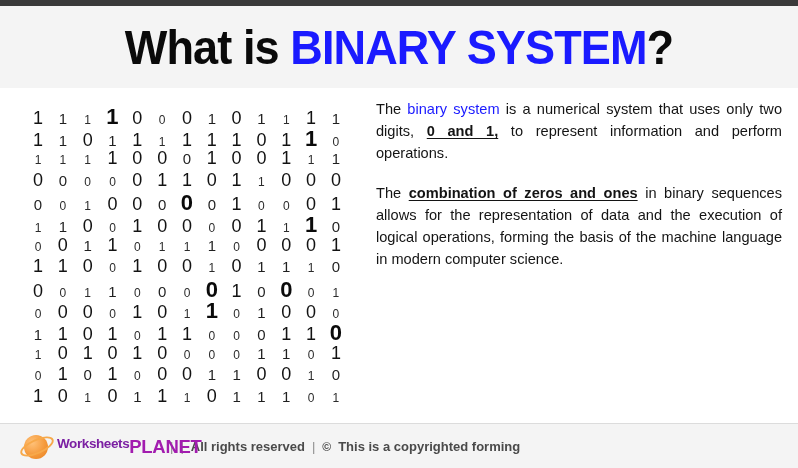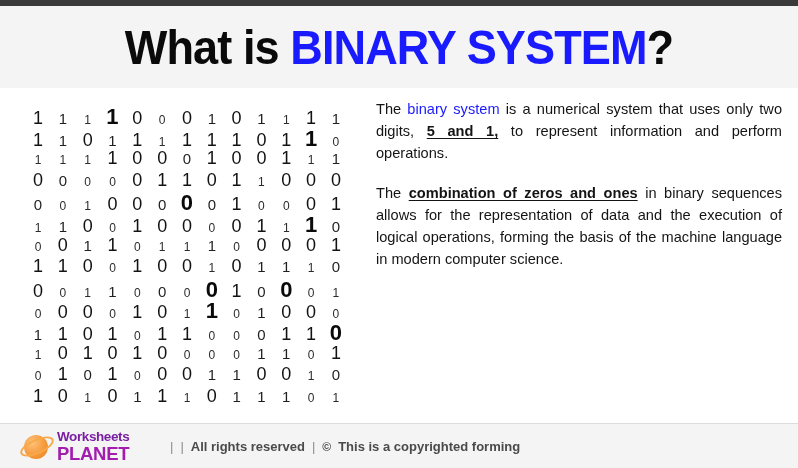--- a/index.html
+++ b/index.html
@@ -155,21 +155,21 @@
     position: absolute;
     left: -1px; top: 9px;
     width: 36px; height: 15px;
     border: 2.4px solid #f7a94a;
     border-radius: 50%;
     transform: rotate(-24deg);
     box-sizing: border-box;
   }
   .logo-words {
     display: flex;
-    flex-direction: column;
+    flex-direction: row;
     line-height: 1;
     margin-left: 3px;
   }
   .logo-w1 {
     color: #7b1fa2;
     font-weight: 800;
     font-size: 13.5px;
     letter-spacing: -0.4px;
   }
   .logo-w2 {
@@ -415,21 +415,21 @@
           <span class="bin-cell sz-3">0</span>
           <span class="bin-cell sz-2">1</span>
           <span class="bin-cell sz-2">1</span>
           <span class="bin-cell sz-2">1</span>
           <span class="bin-cell sz-1">0</span>
           <span class="bin-cell sz-1">1</span>
         </div>
       </div>
 
     <div class="text-panel" id="text-panel">
-        <p class="para"><span>The </span><span class="hl-blue">binary system</span><span> is a numerical system that uses only two digits, </span><span class="hl-ul">5 and 1,</span><span> to represent information and perform operations.</span></p>
+        <p class="para"><span>The </span><span class="hl-blue">binary system</span><span> is a numerical system that uses only two digits, </span><span class="hl-ul">0 and 1,</span><span> to represent information and perform operations.</span></p>
         <p class="para"><span>The </span><span class="hl-ul">combination of zeros and ones</span><span> in binary sequences allows for the representation of data and the execution of logical operations, forming the basis of the machine language in modern computer science.</span></p>
       </div>
 
   </div>
 
   <div class="footer">
     <div class="logo">
       <div class="logo-planet">
         <div class="ball"></div>
         <div class="ring"></div>

